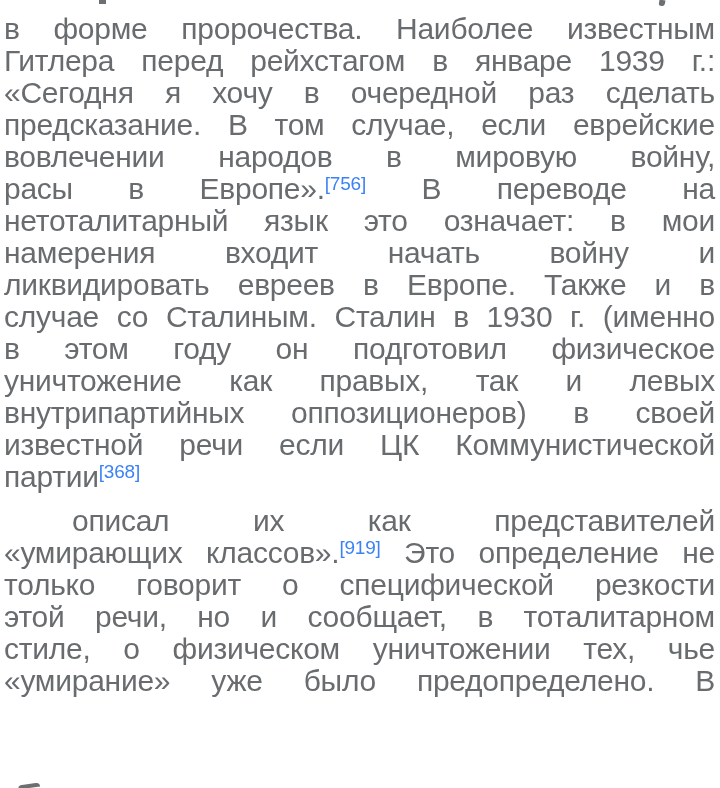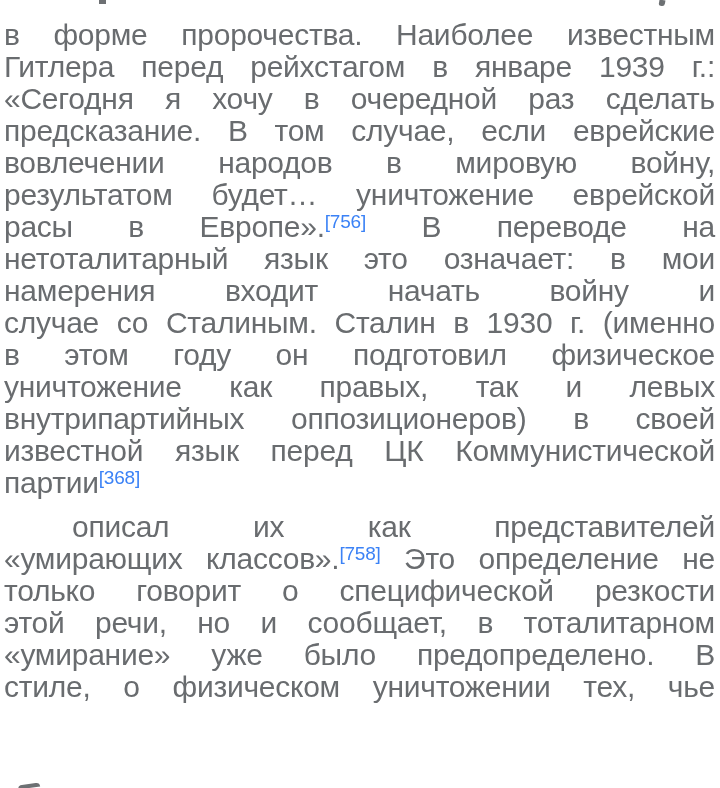--- a/index.html
+++ b/index.html
@@ -10,21 +10,21 @@
     width: 720px;
     height: 788px;
     background: #ffffff;
     overflow: hidden;
     font-family: "Liberation Sans", "DejaVu Sans", sans-serif;
   }
 
   .content {
     position: absolute;
     left: 4px;
-    top: 18px;
+    top: 12px;
     width: 711px;
     padding-top: 1px;
     color: #696c6f;
     font-size: 30px;
     line-height: 32px;
     letter-spacing: -0.25px;
   }
 
   .para { margin: 0; }
   .para + .para { margin-top: 12px; }
@@ -62,35 +62,35 @@
   <div class="clip-mark top-a"></div>
   <div class="clip-mark top-b"></div>
 
   <div class="content">
       <div class="para">
         <div class="line">в форме пророчества. Наиболее известным</div>
         <div class="line">Гитлера перед рейхстагом в январе 1939 г.:</div>
         <div class="line">«Сегодня я хочу в очередной раз сделать</div>
         <div class="line">предсказание. В том случае, если еврейские</div>
         <div class="line">вовлечении народов в мировую войну,</div>
-        <div class="line">результатом будет… уничтожение еврейской</div>
         <div class="line">расы в Европе».<span class="ref">[756]</span> В переводе на</div>
         <div class="line">нетоталитарный язык это означает: в мои</div>
         <div class="line">намерения входит начать войну и</div>
+        <div class="line">ликвидировать евреев в Европе. Также и в</div>
         <div class="line">случае со Сталиным. Сталин в 1930 г. (именно</div>
         <div class="line">в этом году он подготовил физическое</div>
         <div class="line">уничтожение как правых, так и левых</div>
         <div class="line">внутрипартийных оппозиционеров) в своей</div>
-        <div class="line">известной язык перед ЦК Коммунистической</div>
+        <div class="line">известной речи если ЦК Коммунистической</div>
         <div class="line no-justify">партии<span class="ref">[368]</span></div>
       </div>
       <div class="para">
         <div class="line indent">описал их как представителей</div>
-        <div class="line">«умирающих классов».<span class="ref">[758]</span> Это определение не</div>
+        <div class="line">«умирающих классов».<span class="ref">[919]</span> Это определение не</div>
         <div class="line">только говорит о специфической резкости</div>
         <div class="line">этой речи, но и сообщает, в тоталитарном</div>
+        <div class="line">стиле, о физическом уничтожении тех, чье</div>
         <div class="line">«умирание» уже было предопределено. В</div>
-        <div class="line">стиле, о физическом уничтожении тех, чье</div>
       </div>
     </div>
 
   <div class="clip-mark bot-a"></div>
 </div>
 
 </body></html>

